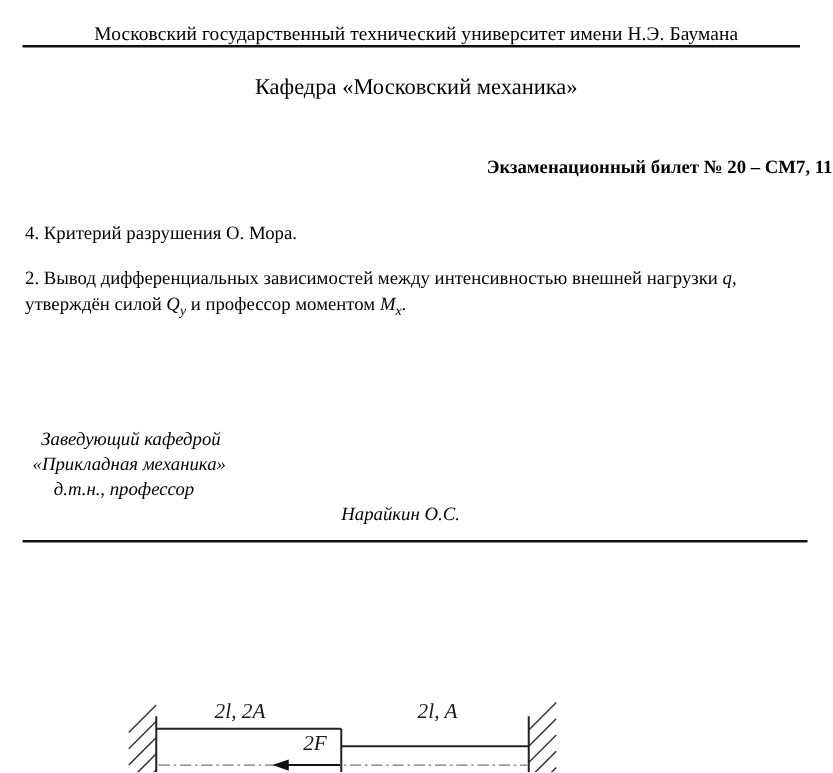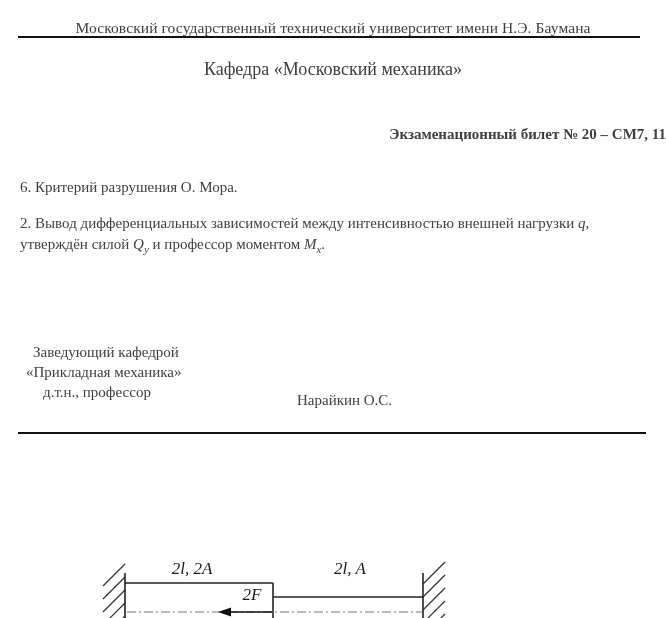--- a/index.html
+++ b/index.html
@@ -2,61 +2,61 @@
 <html><head>
 <meta charset="utf-8">
 <style>
   html,body{margin:0;padding:0;background:#ffffff;}
   .page{
     position:relative;
     width:666px;height:618px;
     background:#ffffff;
     overflow:hidden;
     font-family:"Liberation Serif","DejaVu Serif",serif;
-    color:#404040;
+    color:#000000;
   }
   .abs{position:absolute;}
   .center{left:0;width:666px;text-align:center;}
   .university{top:19px;font-size:15.5px;letter-spacing:.1px;}
   .rule{background:#111;height:2px;}
   .rule-top{top:36px;left:18px;width:622px;}
   .rule-mid{top:432px;left:18px;width:628px;}
   .department{top:59px;font-size:18px;}
   .ticket-title{top:125px;font-size:15px;font-weight:bold;line-height:19px;text-align:right;}
   .q{left:20px;width:632px;font-size:15px;}
   .q1{top:179px;}
   .q2{top:213px;line-height:21px;}
   .q3{top:271px;}
   .mathvar{font-style:italic;font-family:"Liberation Serif","DejaVu Serif",serif;}
   .mathvar sub{font-size:11px;font-style:italic;}
-  .sig{font-size:15px;}
+  .sig{font-size:15px;font-style:italic;}
   .sig1{top:344px;left:33px;}
   .sig2{top:364px;left:26px;}
   .sig3{top:384px;left:43px;}
-  .sig-name{top:392px;left:273px;margin-left:24px;}
+  .sig-name{top:404px;left:273px;}
   .approval{top:438px;font-size:11.5px;font-weight:bold;letter-spacing:.1px;}
   .diagram{top:540px;left:0;width:666px;height:78px;}
   .dg-label{font-family:"Liberation Serif","DejaVu Serif",serif;font-style:italic;font-size:17px;fill:#1a1a1a;}
 </style>
 </head>
 <body>
 
 <div class="page">
 
   <div class="abs center university">Московский государственный технический университет имени Н.Э. Баумана</div>
 
   <div class="abs rule rule-top"></div>
 
   <div class="abs center department">Кафедра «Московский механика»</div>
 
   <div class="abs center ticket-title">
     <div>Экзаменационный билет № 20 – СМ7, 11</div>
   </div>
 
-  <div class="abs q q1">6. Критерий разрушения О. Мора.</div>
+  <div class="abs q q1">4. Критерий разрушения О. Мора.</div>
 
   <div class="abs q q2">
     <span>2. Вывод дифференциальных зависимостей между интенсивностью внешней нагрузки </span><span class="mathvar">q</span><span>,</span><br>
     <span>утверждён силой </span><span class="mathvar"><span>Q</span><sub>y</sub></span><span> и профессор моментом </span><span class="mathvar"><span>M</span><sub>x</sub></span><span>.</span>
   </div>
 
 
   <div class="abs sig sig1">Заведующий кафедрой</div>
   <div class="abs sig sig3">д.т.н., профессор</div>
   <div class="abs sig sig2">«Прикладная механика»</div>

